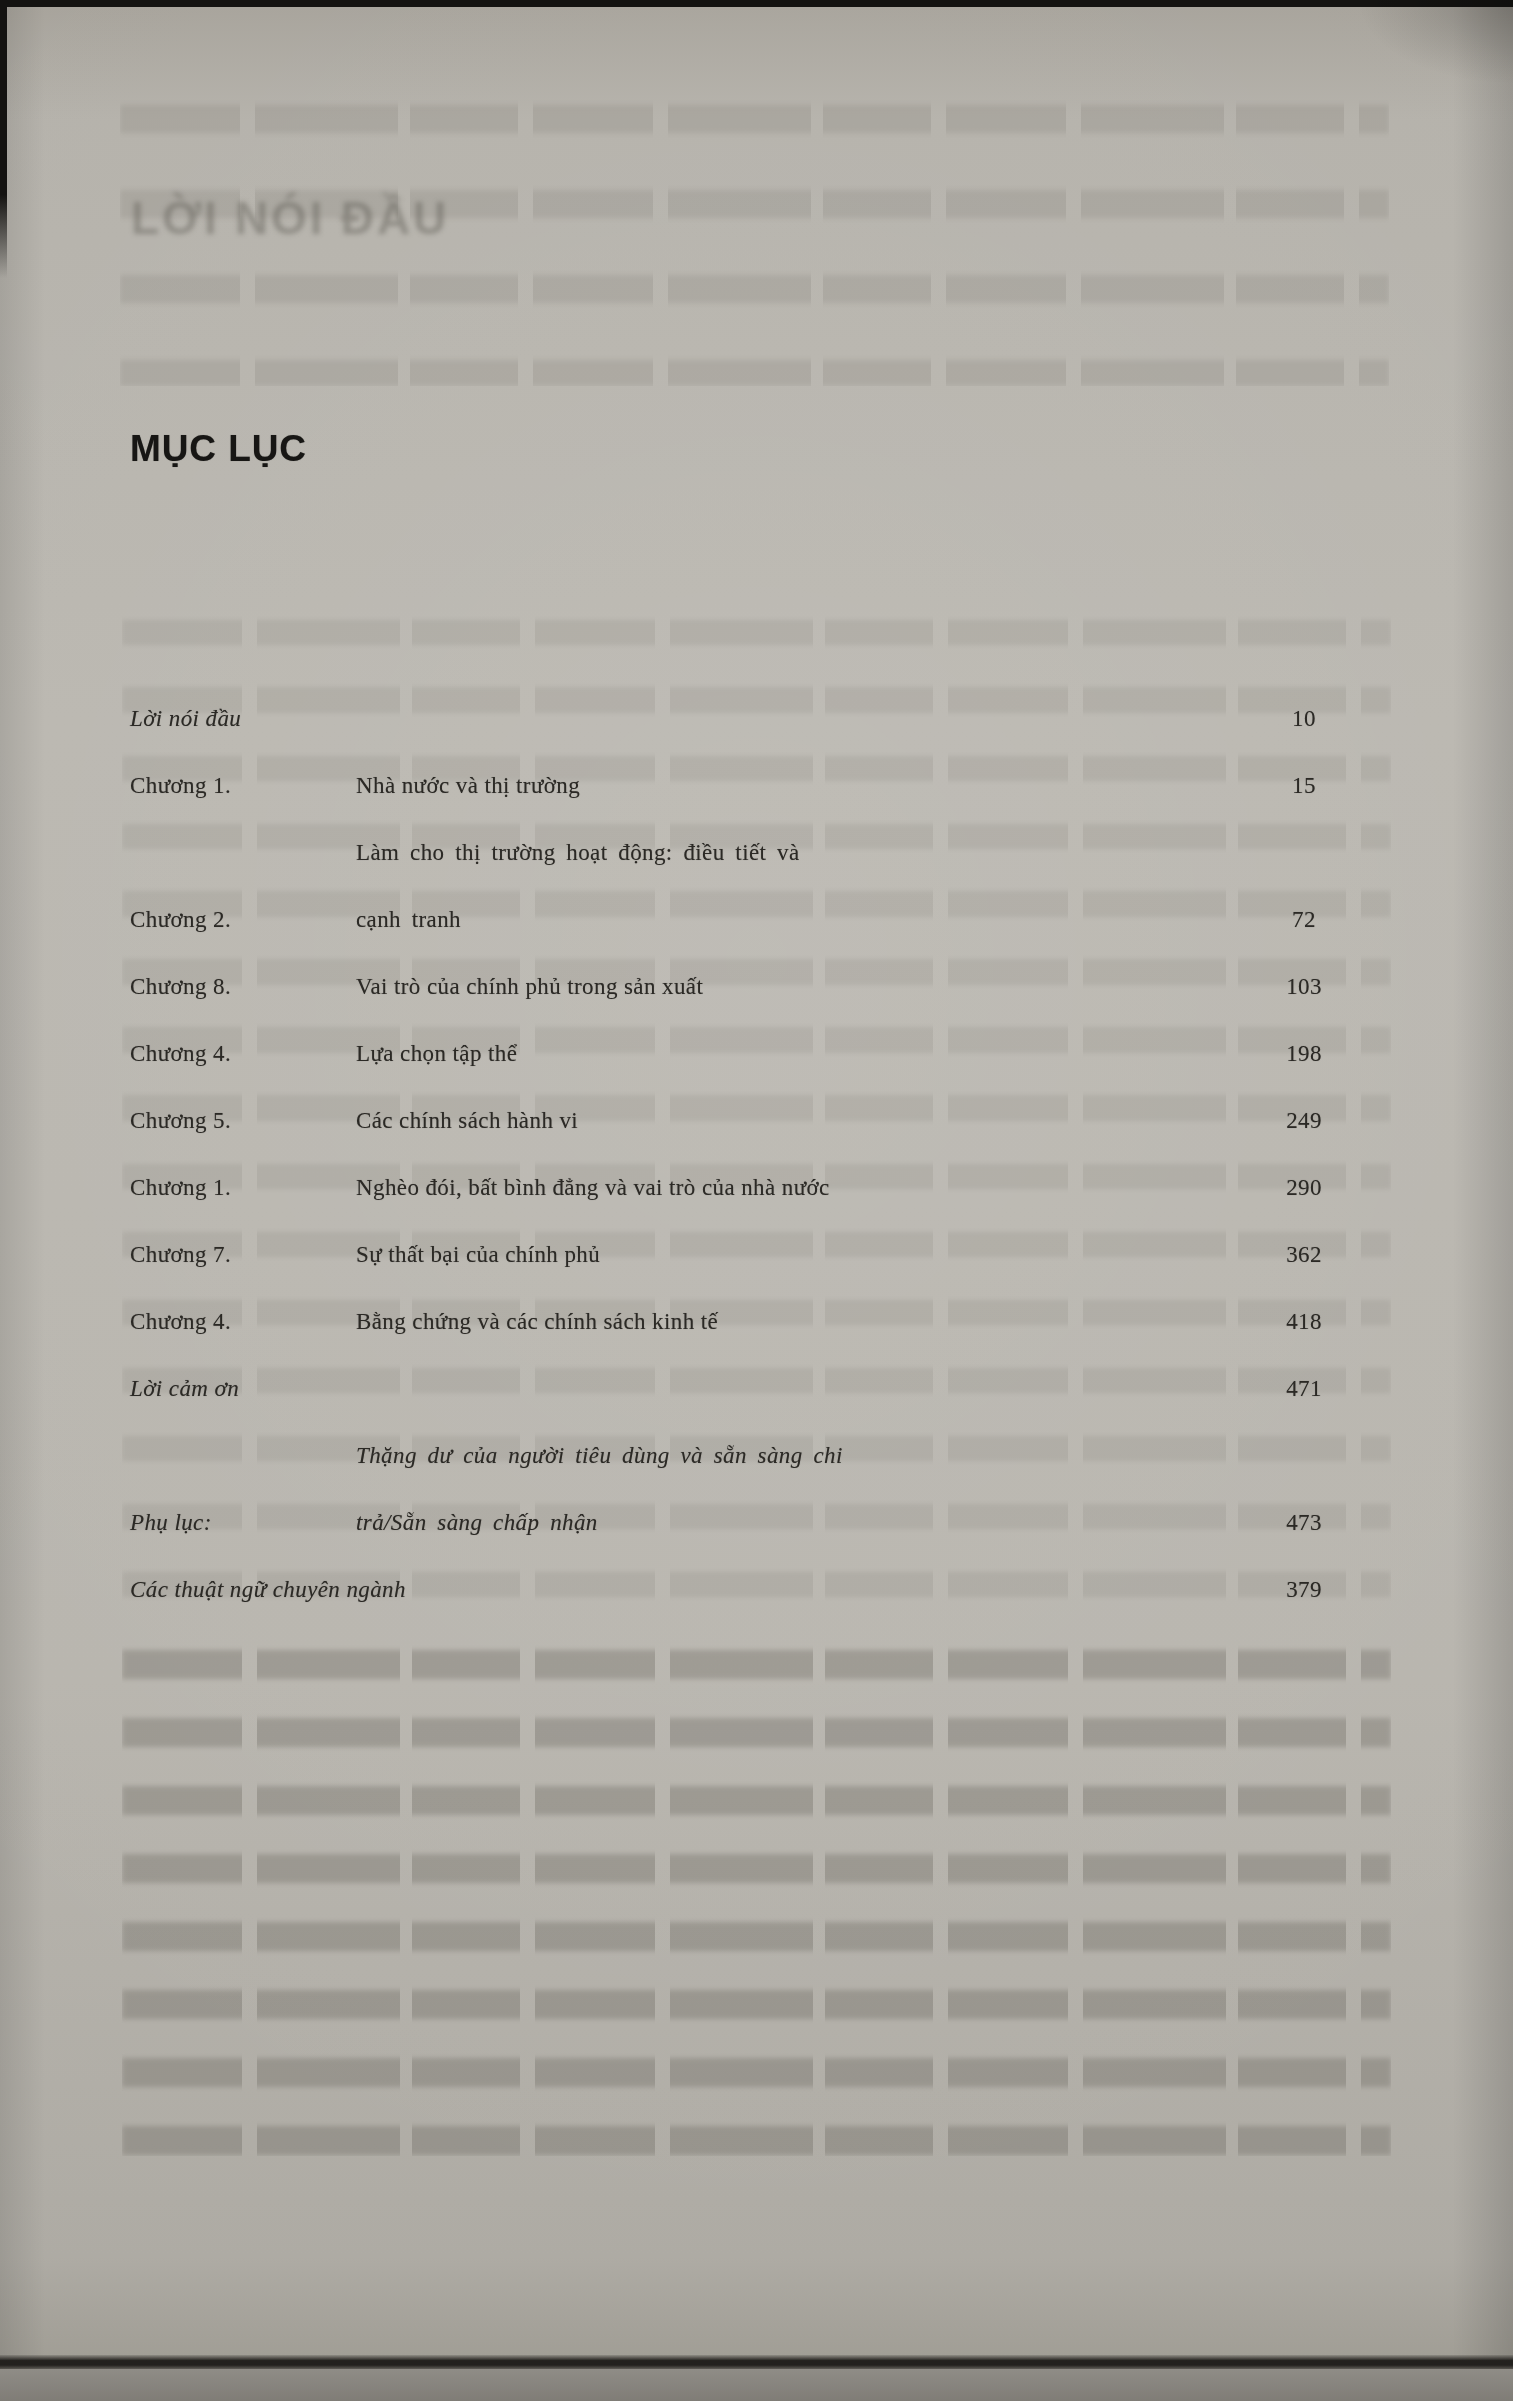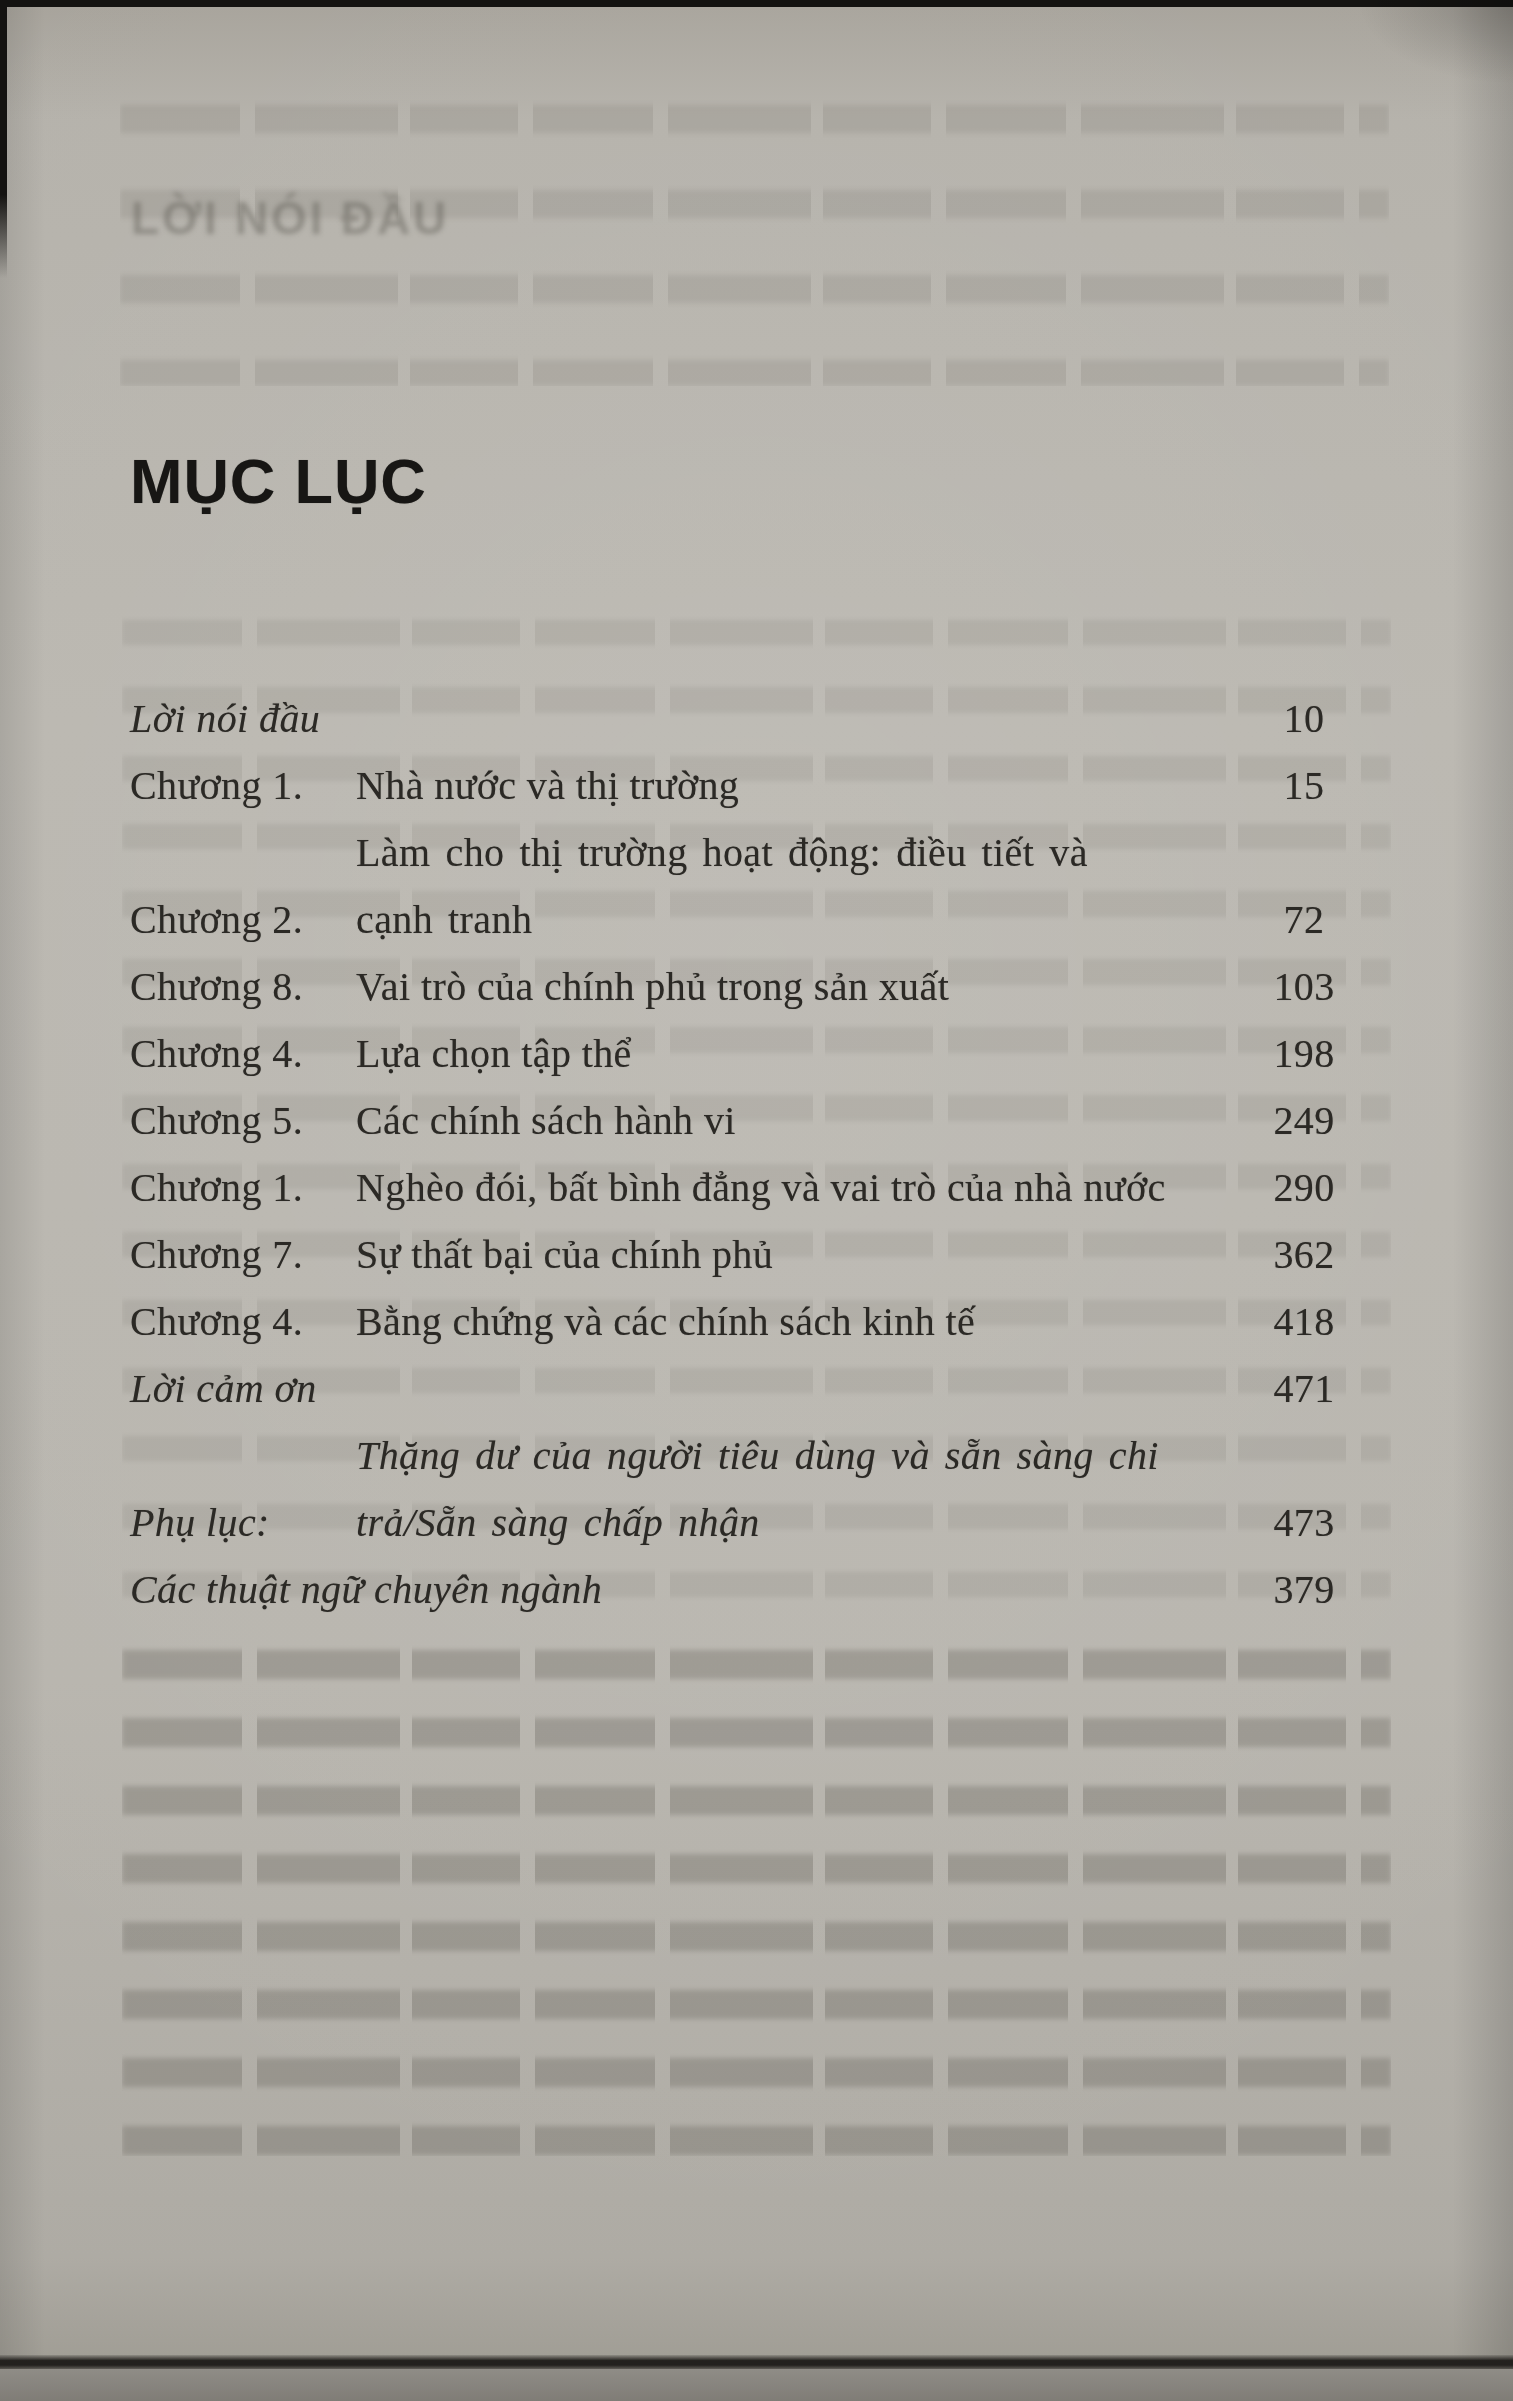--- a/index.html
+++ b/index.html
@@ -41,27 +41,27 @@
     left:131px;top:191px;
     font-family:"Liberation Sans",sans-serif;font-weight:700;
     font-size:46px;letter-spacing:2.8px;color:rgba(86,82,74,0.40);
     filter:blur(2.8px);
   }
 
   
   .page-title{
     position:absolute;left:130px;top:403px;
     font-family:"Liberation Sans",sans-serif;font-weight:700;
-    font-size:63px;letter-spacing:0.9px;color:#171614;
+    font-size:37px;letter-spacing:0.9px;color:#171614;
     text-shadow:0 0 0.9px rgba(23,22,20,0.4);
   }
 
   .toc{
     position:absolute;left:130px;top:685px;width:1225px;
-    font-size:40px;line-height:67px;letter-spacing:0.4px;
+    font-size:23px;line-height:67px;letter-spacing:0.4px;
     text-shadow:0 0 0.9px rgba(30,28,25,0.35);
   }
   .row{display:flex;align-items:flex-end;}
   .lbl{flex:0 0 226px;white-space:nowrap;}
   .ttl{flex:1 1 auto;white-space:pre-wrap;text-align:justify;text-align-last:left;}
   .pg{flex:0 0 102px;text-align:center;font-style:normal;}
   .front .lbl,.front .ttl{font-style:italic;}
   .row-sp .ttl{word-spacing:4.6px;}
 </style>
 </head>

